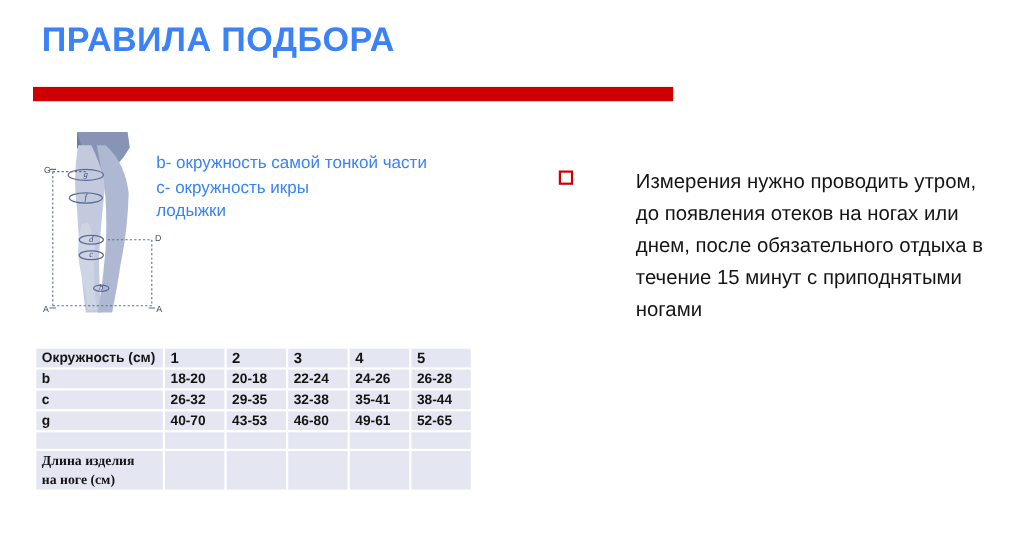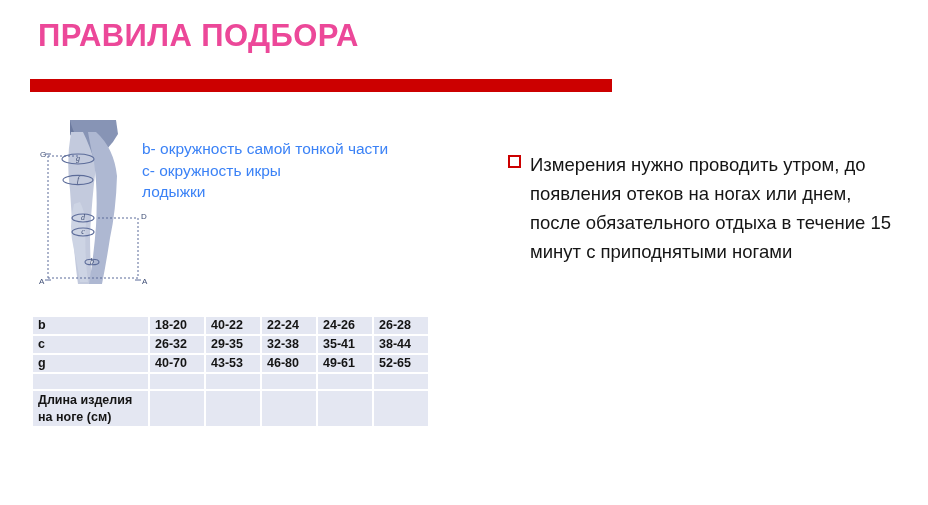--- a/index.html
+++ b/index.html
@@ -17,21 +17,21 @@
   }
 
   
   #slide-title {
     position: absolute;
     left: 38px;
     top: 18px;
     font-size: 31px;
     font-weight: bold;
     letter-spacing: 0.4px;
-    color: #ec4899;
+    color: #3b82f6;
     white-space: nowrap;
     font-family: "Liberation Sans", sans-serif;
   }
 
   
   #title-rule {
     position: absolute;
     left: 30px;
     top: 79px;
     width: 582px;
@@ -62,20 +62,21 @@
   #legend-text .legend-line { display: block; }
 
   
   #bullet-block {
     position: absolute;
     left: 508px;
     top: 150px;
     width: 400px;
     display: flex;
     align-items: flex-start;
+    gap: 48px;
   }
   #bullet-square {
     flex: 0 0 auto;
     width: 13px;
     height: 13px;
     border: 2.5px solid #cc0000;
     background: #ffffff;
     margin-top: 5px;
     margin-right: 9px;
     box-sizing: border-box;
@@ -114,20 +115,21 @@
   #size-table td.val-col {
     width: 49px;
   }
   #size-table td.num-head {
     font-weight: bold;
     font-size: 13.5px;
   }
   #size-table tr.spacer-row td { height: 13px; }
   #size-table td.tall-label {
     line-height: 16.5px;
+    font-family: Liberation Serif, serif;
   }
 </style>
 </head>
 <body>
 
 <div id="slide-title">ПРАВИЛА ПОДБОРА</div>
 
 <div id="title-rule"></div>
 
 <div id="leg-diagram">
@@ -177,25 +179,33 @@
   <span class="legend-line">лодыжки</span>
 </div>
 
 <div id="bullet-block">
   <span id="bullet-square"></span>
   <span id="bullet-text">Измерения нужно проводить утром, до появления отеков на ногах или днем, после обязательного отдыха в течение 15 минут с приподнятыми ногами</span>
 </div>
 
 <table id="size-table">
   <tbody>
+    <tr>
+      <td class="label-col">Окружность (см)</td>
+      <td class="val-col num-head">1</td>
+      <td class="val-col num-head">2</td>
+      <td class="val-col num-head">3</td>
+      <td class="val-col num-head">4</td>
+      <td class="val-col num-head">5</td>
+    </tr>
 
     <tr>
       <td class="label-col">b</td>
       <td class="val-col">18-20</td>
-      <td class="val-col">40-22</td>
+      <td class="val-col">20-18</td>
       <td class="val-col">22-24</td>
       <td class="val-col">24-26</td>
       <td class="val-col">26-28</td>
     </tr>
 
     <tr>
       <td class="label-col">c</td>
       <td class="val-col">26-32</td>
       <td class="val-col">29-35</td>
       <td class="val-col">32-38</td>

